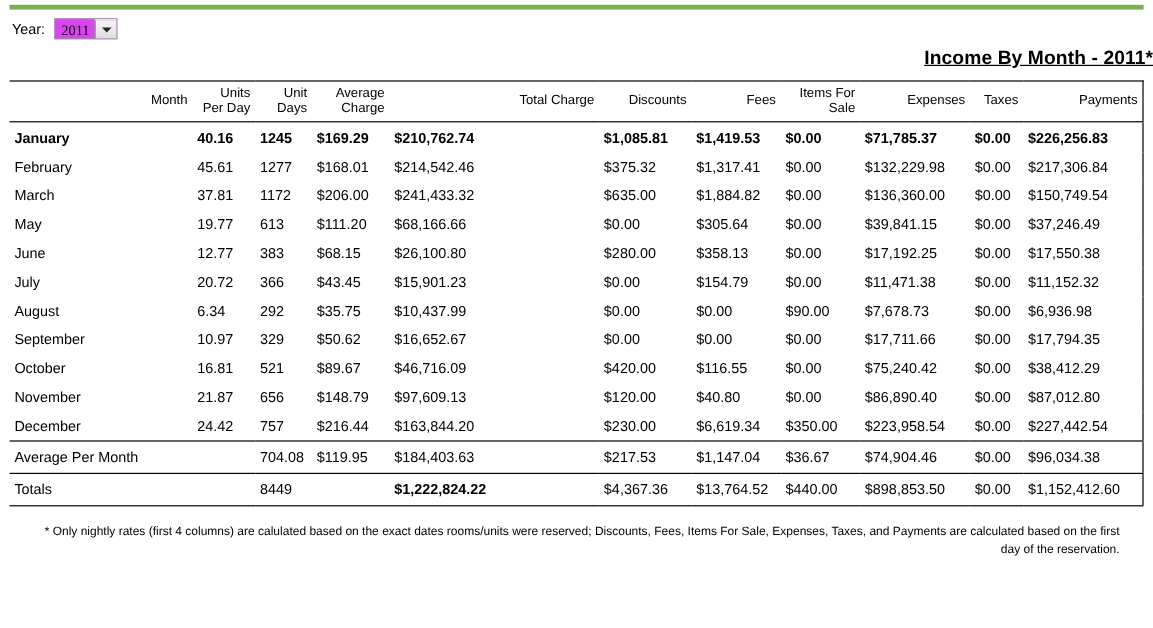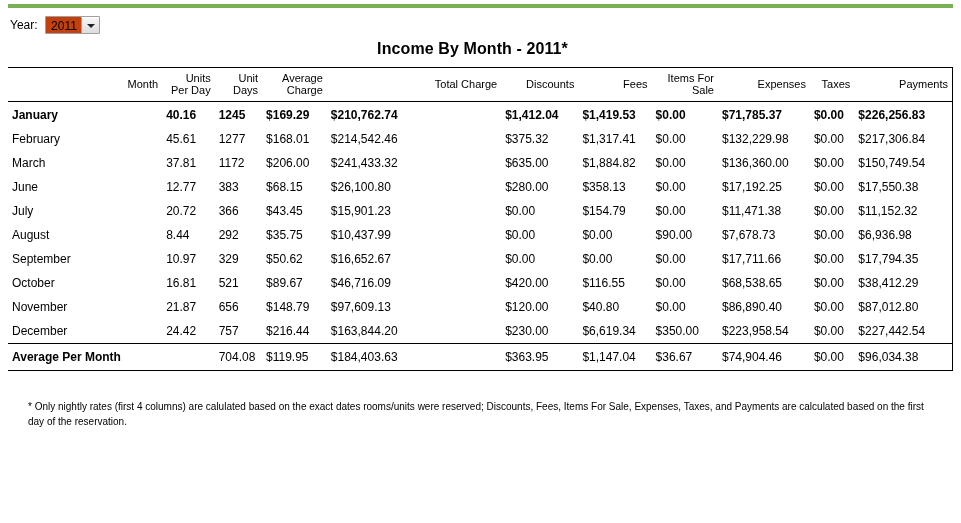--- a/index.html
+++ b/index.html
@@ -28,27 +28,28 @@
   #year-bar .year-label {
     font-size: 12px;
     vertical-align: middle;
     margin-right: 3px;
   }
   .select-wrap {
     display: inline-block;
     position: relative;
     vertical-align: middle;
     border: 1px solid #a0a0a0;
-    background: #c2410c;
+    background: #d946ef;
     height: 18px;
     line-height: 18px;
     padding: 0 22px 0 5px;
     font-size: 12px;
     box-sizing: border-box;
     border-radius: 1px;
+    font-family: Liberation Serif, serif;
   }
   .select-wrap .sel-value {
     font-size: 12px;
   }
   .select-wrap .sel-arrow {
     position: absolute;
     right: 0;
     top: 0;
     width: 18px;
     height: 16px;
@@ -62,25 +63,26 @@
     position: absolute;
     left: 5px;
     top: 6px;
     width: 0;
     height: 0;
     border-left: 4px solid transparent;
     border-right: 4px solid transparent;
     border-top: 4px solid #222222;
   }
   #report-title {
-    text-align: center;
+    text-align: right;
     font-size: 16px;
     font-weight: bold;
-    padding: 6px 16px 9px 0;
+    padding: 6px 0 9px 0;
     letter-spacing: 0.1px;
+    text-decoration: underline;
   }
   table.report {
     width: 945px;
     margin: 0 8px;
     border-collapse: collapse;
     font-size: 12px;
     border-top: 1px solid #000;
     border-right: 1px solid #000;
   }
   table.report th {
@@ -109,43 +111,43 @@
     padding: 6px 4px;
   }
   tr.totals-row td {
     padding: 6px 4px;
     border-bottom: 1px solid #000;
   }
   td.sum-label, th.c-month {
     padding-left: 6px;
   }
   td.sum-label {
-    font-weight: bold;
+    font-weight: normal;
     text-align: center;
     padding-left: 0;
   }
   td.bold-val { font-weight: bold; }
 
   
   .c-month      { width: 155px; }
   .c-upd        { width: 48px; }
   .c-udays      { width: 40px; }
   .c-avg        { width: 60px; }
   .c-total      { width: 190px; }
   .c-disc       { width: 73px; }
   .c-fees       { width: 68px; }
   .c-items      { width: 62px; }
   .c-exp        { width: 88px; }
   .c-taxes      { width: 38px; }
   .c-pay        { width: 95px; }
 
   #footnote {
-    margin: 28px 28px 0 28px;
+    margin: 14px 28px 0 28px;
     font-size: 10px;
-    text-align: left;
+    text-align: right;
     line-height: 15px;
   }
 </style>
 </head>
 <body>
 
 <div id="top-rule"></div>
 
 <div id="year-bar">
   <span class="year-label">Year:</span>
@@ -173,21 +175,21 @@
       <th class="c-pay">Payments</th>
     </tr>
   </thead>
   <tbody id="table-body">
       <tr class="data-row first-data">
         <td class="c-month">January</td>
         <td class="c-upd">40.16</td>
         <td class="c-udays">1245</td>
         <td class="c-avg">$169.29</td>
         <td class="c-total">$210,762.74</td>
-        <td class="c-disc">$1,412.04</td>
+        <td class="c-disc">$1,085.81</td>
         <td class="c-fees">$1,419.53</td>
         <td class="c-items">$0.00</td>
         <td class="c-exp">$71,785.37</td>
         <td class="c-taxes">$0.00</td>
         <td class="c-pay">$226,256.83</td>
       </tr>
       <tr class="data-row">
         <td class="c-month">February</td>
         <td class="c-upd">45.61</td>
         <td class="c-udays">1277</td>
@@ -207,20 +209,33 @@
         <td class="c-avg">$206.00</td>
         <td class="c-total">$241,433.32</td>
         <td class="c-disc">$635.00</td>
         <td class="c-fees">$1,884.82</td>
         <td class="c-items">$0.00</td>
         <td class="c-exp">$136,360.00</td>
         <td class="c-taxes">$0.00</td>
         <td class="c-pay">$150,749.54</td>
       </tr>
       <tr class="data-row">
+        <td class="c-month">May</td>
+        <td class="c-upd">19.77</td>
+        <td class="c-udays">613</td>
+        <td class="c-avg">$111.20</td>
+        <td class="c-total">$68,166.66</td>
+        <td class="c-disc">$0.00</td>
+        <td class="c-fees">$305.64</td>
+        <td class="c-items">$0.00</td>
+        <td class="c-exp">$39,841.15</td>
+        <td class="c-taxes">$0.00</td>
+        <td class="c-pay">$37,246.49</td>
+      </tr>
+      <tr class="data-row">
         <td class="c-month">June</td>
         <td class="c-upd">12.77</td>
         <td class="c-udays">383</td>
         <td class="c-avg">$68.15</td>
         <td class="c-total">$26,100.80</td>
         <td class="c-disc">$280.00</td>
         <td class="c-fees">$358.13</td>
         <td class="c-items">$0.00</td>
         <td class="c-exp">$17,192.25</td>
         <td class="c-taxes">$0.00</td>
@@ -234,21 +249,21 @@
         <td class="c-total">$15,901.23</td>
         <td class="c-disc">$0.00</td>
         <td class="c-fees">$154.79</td>
         <td class="c-items">$0.00</td>
         <td class="c-exp">$11,471.38</td>
         <td class="c-taxes">$0.00</td>
         <td class="c-pay">$11,152.32</td>
       </tr>
       <tr class="data-row">
         <td class="c-month">August</td>
-        <td class="c-upd">8.44</td>
+        <td class="c-upd">6.34</td>
         <td class="c-udays">292</td>
         <td class="c-avg">$35.75</td>
         <td class="c-total">$10,437.99</td>
         <td class="c-disc">$0.00</td>
         <td class="c-fees">$0.00</td>
         <td class="c-items">$90.00</td>
         <td class="c-exp">$7,678.73</td>
         <td class="c-taxes">$0.00</td>
         <td class="c-pay">$6,936.98</td>
       </tr>
@@ -267,21 +282,21 @@
       </tr>
       <tr class="data-row">
         <td class="c-month">October</td>
         <td class="c-upd">16.81</td>
         <td class="c-udays">521</td>
         <td class="c-avg">$89.67</td>
         <td class="c-total">$46,716.09</td>
         <td class="c-disc">$420.00</td>
         <td class="c-fees">$116.55</td>
         <td class="c-items">$0.00</td>
-        <td class="c-exp">$68,538.65</td>
+        <td class="c-exp">$75,240.42</td>
         <td class="c-taxes">$0.00</td>
         <td class="c-pay">$38,412.29</td>
       </tr>
       <tr class="data-row">
         <td class="c-month">November</td>
         <td class="c-upd">21.87</td>
         <td class="c-udays">656</td>
         <td class="c-avg">$148.79</td>
         <td class="c-total">$97,609.13</td>
         <td class="c-disc">$120.00</td>
@@ -305,23 +320,36 @@
         <td class="c-pay">$227,442.54</td>
       </tr>
     </tbody>
   <tfoot>
     <tr class="avg-row">
       <td class="sum-label">Average Per Month</td>
       <td></td>
       <td>704.08</td>
       <td>$119.95</td>
       <td>$184,403.63</td>
-      <td>$363.95</td>
+      <td>$217.53</td>
       <td>$1,147.04</td>
       <td>$36.67</td>
       <td>$74,904.46</td>
       <td>$0.00</td>
       <td>$96,034.38</td>
     </tr>
+    <tr class="totals-row">
+      <td class="sum-label">Totals</td>
+      <td></td>
+      <td>8449</td>
+      <td></td>
+      <td class="bold-val">$1,222,824.22</td>
+      <td>$4,367.36</td>
+      <td>$13,764.52</td>
+      <td>$440.00</td>
+      <td>$898,853.50</td>
+      <td>$0.00</td>
+      <td>$1,152,412.60</td>
+    </tr>
   </tfoot>
 </table>
 
 <div id="footnote">* Only nightly rates (first 4 columns) are calulated based on the exact dates rooms/units were reserved; Discounts, Fees, Items For Sale, Expenses, Taxes, and Payments are calculated based on the first day of the reservation.</div>
 
 </body></html>

